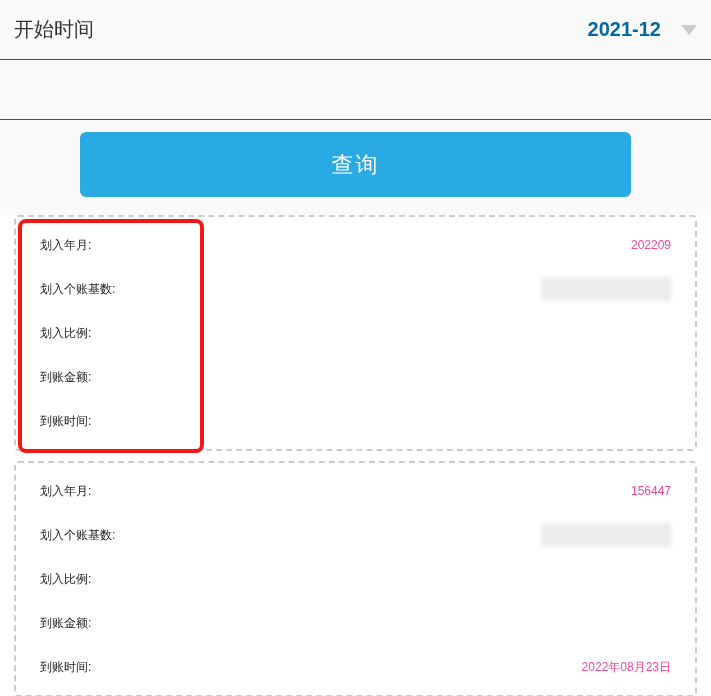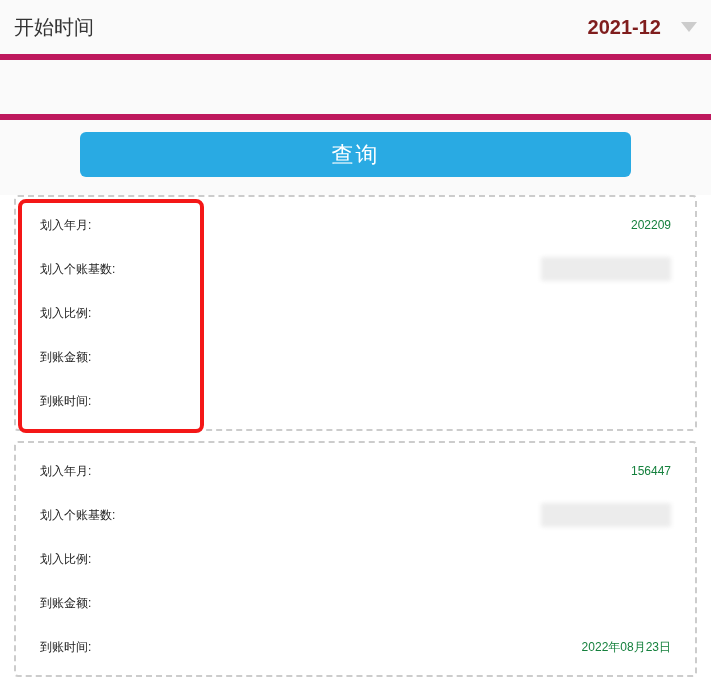--- a/index.html
+++ b/index.html
@@ -11,49 +11,49 @@
     overflow: hidden;
   }
 
   
   .filter-row {
     display: flex;
     align-items: center;
     justify-content: space-between;
     height: 60px;
     padding: 0 14px;
-    border-bottom: 6px solid #be185d;
+    border-bottom: 1px solid #be185d;
     background: #fafafa;
     font-size: 20px;
     color: #333;
   }
   .filter-label { flex: 1; }
   .filter-value-wrap {
     display: flex;
     align-items: center;
     gap: 20px;
-    color: #7f1d1d;
+    color: #0369a1;
     font-weight: 600;
     cursor: pointer;
   }
   .chevron {
     width: 0; height: 0;
     border-left: 8px solid transparent;
     border-right: 8px solid transparent;
     border-top: 10px solid #ccc;
   }
 
   
   .btn-row {
     padding: 12px 80px 18px 80px;
     background: #fafafa;
   }
   .query-btn {
     width: 100%;
-    height: 45px;
+    height: 65px;
     background: #29aae3;
     color: #fff;
     font-size: 22px;
     border: none;
     border-radius: 6px;
     cursor: pointer;
     letter-spacing: 2px;
   }
 
   
@@ -78,21 +78,21 @@
   }
   .kv {
     display: flex;
     justify-content: space-between;
     align-items: center;
     min-height: 44px;
     font-size: 12px;
     color: #222;
   }
   .kv .k { color: #222; }
-  .kv .v { color: #15803d; font-weight: 500; }
+  .kv .v { color: #ec4899; font-weight: 500; }
   .blur-pill {
     width: 130px;
     height: 24px;
     background: #ececec;
     filter: blur(2px);
     border-radius: 2px;
   }
 </style>
 </head>
 <body>

